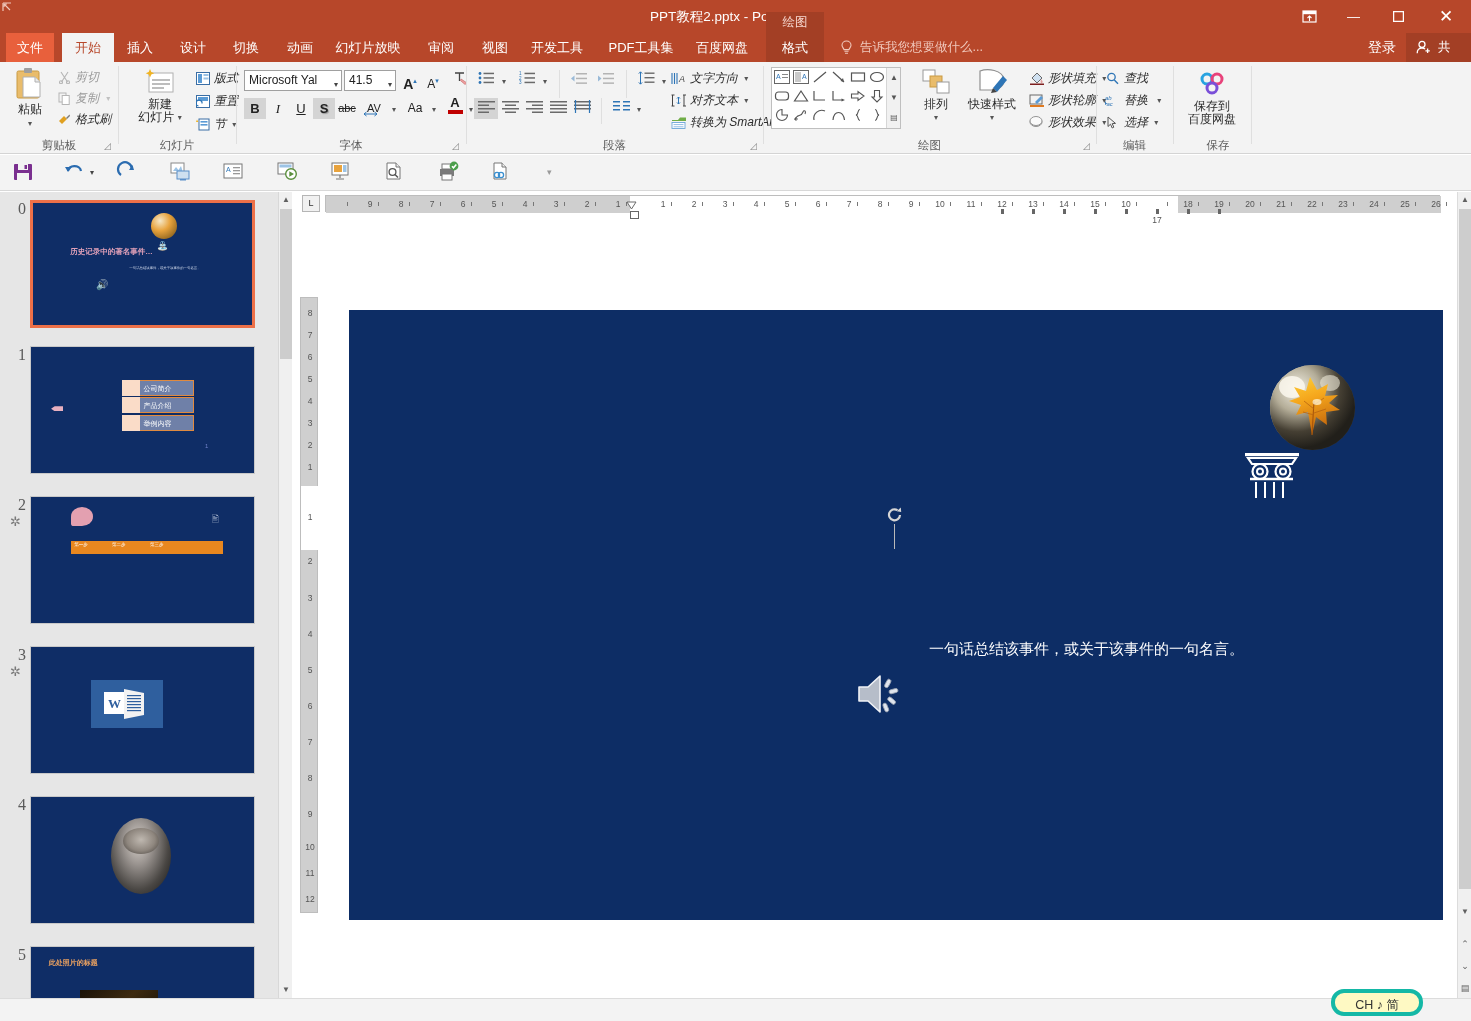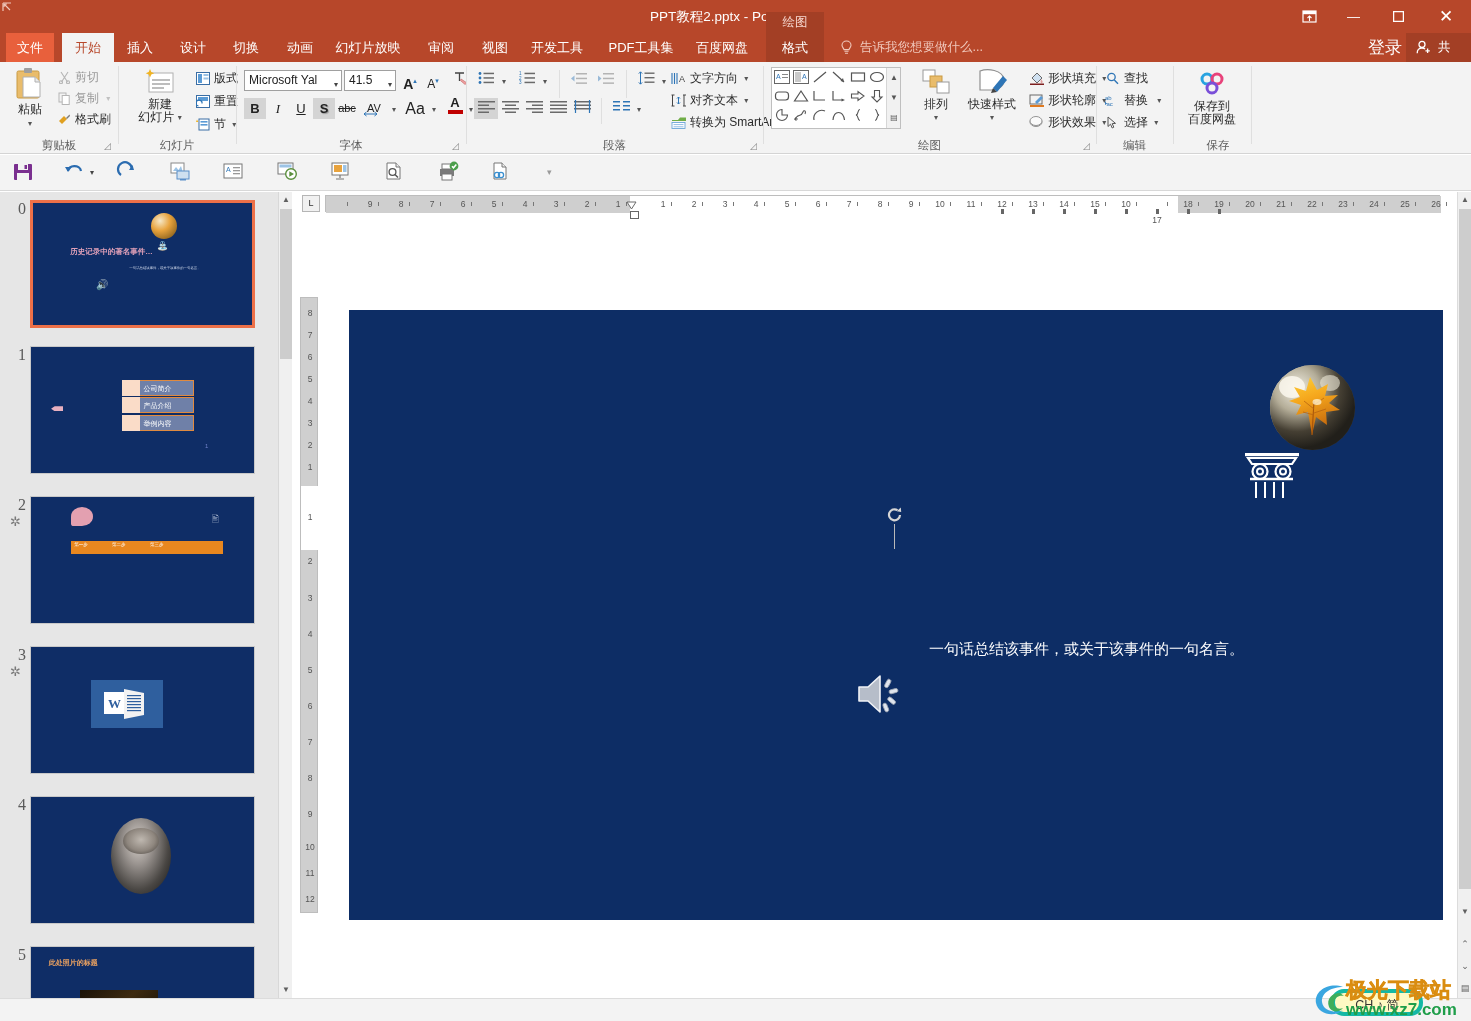--- a/index.html
+++ b/index.html
@@ -45,38 +45,38 @@
     color:#ffffff; font-size:13px; text-align:center; cursor:default;
   }
   .tab.file { background:#e8603c; }
   .tab.active { background:#f3f3f3; color:#b7472a; }
   .tab.ctx { background:#a33f25; }
   .tellme {
     position:absolute; top:0; height:29px; line-height:29px;
     color:#f0c8bc; font-size:12.5px;
   }
   .bulb { position:absolute; top:7px; font-size:13px; color:#f0c8bc; }
-  .signin { position:absolute; top:0; height:29px; line-height:29px; color:#fff; font-size:17px; }
+  .signin { position:absolute; top:0; height:29px; line-height:29px; color:#fff; font-size:14px; }
   .share { position:absolute; top:0; height:29px; background:#a33f25; color:#fff;
            font-size:12.5px; line-height:29px; padding:0 13px 0 32px; }
   .share svg { position:absolute; left:10px; top:7px; }
 
   
   .ribbon {
     position:absolute; left:0; top:62px; width:1471px; height:92px;
     background:#f3f3f3; border-bottom:1px solid #d4d4d4;
   }
   .rgroup { position:absolute; top:0; height:92px; }
   .rgroup-label {
     position:absolute; bottom:1px; width:100%; text-align:center;
     font-size:11.5px; color:#5d5d5d;
   }
   .rsep { position:absolute; top:4px; width:1px; height:78px; background:#dfdfdf; }
   .dlg { position:absolute; bottom:2px; width:11px; height:11px; color:#888; font-size:9px; }
-  .ritem { position:absolute; font-size:12px; color:#2b2b2b; white-space:nowrap; }
+  .ritem { position:absolute; font-size:12px; color:#2b2b2b; white-space:nowrap;font-style:italic; }
   .caret { font-size:8px; color:#555; vertical-align:middle; }
   .bigbtn { position:absolute; text-align:center; font-size:12px; color:#2b2b2b;
             line-height:13px; white-space:nowrap; }
 
   
   .ico { position:absolute; display:inline-block; }
 
   
   .fontbox {
     position:absolute; background:#fff; border:1px solid #a0a0a0;
@@ -408,21 +408,21 @@
       <div class="fmtbtn" style="left:54px;top:36px;text-decoration:underline;">U</div>
       <div class="fmtbtn on" style="left:77px;top:36px;text-shadow:1px 1px 1px #999;font-weight:bold;">S</div>
       <div class="fmtbtn" style="left:100px;top:36px;font-size:11px;text-decoration:line-through;">abc</div>
       <div class="fmtbtn" style="left:123px;top:36px;width:30px;font-size:11px;">
         <span style="font-size:11px;">AV</span>
         <svg style="position:absolute;left:4px;top:13px;" width="15" height="6" viewBox="0 0 15 6">
             <path d="M1 3 L14 3 M1 3 L3.5 1 M1 3 L3.5 5 M14 3 L11.5 1 M14 3 L11.5 5" stroke="#2e75b6" stroke-width="1" fill="none"></path>
           </svg>
       </div>
       <div class="fmtbtn" style="left:152px;top:36px;width:12px;"><span class="caret">▾</span></div>
-      <div class="fmtbtn" style="left:165px;top:36px;width:28px;font-size:16px;">Aa</div>
+      <div class="fmtbtn" style="left:165px;top:36px;width:28px;font-size:12px;">Aa</div>
       <div class="fmtbtn" style="left:192px;top:36px;width:12px;"><span class="caret">▾</span></div>
       <div class="fmtbtn" style="left:208px;top:34px;width:22px;">
         <div style="font-weight:bold;font-size:13px;line-height:14px;color:#222;">A</div>
         <div style="width:15px;height:4px;background:#c00000;margin:0 auto;"></div>
       </div>
       <div class="fmtbtn" style="left:229px;top:36px;width:12px;"><span class="caret">▾</span></div>
 
       <div class="rgroup-label">字体</div>
       <div class="dlg" style="left:216px;">◿</div>
     </div>
@@ -1134,24 +1134,14 @@
     <div class="arrow" style="top:712px;">▼</div>
     <div class="arrow" style="top:744px;font-size:9px;">⌃</div>
     <div class="arrow" style="top:766px;font-size:9px;">⌄</div>
     <div class="arrow" style="top:788px;font-size:9px;">▤</div>
   </div>
 
   <div class="statusbar"></div>
 
   <div class="imepop">CH ♪ 简</div>
 
-  <div class="wm">
-    <div class="wm-swirl">
-      <svg width="42" height="40" viewBox="0 0 42 40">
-        <path d="M33 7 C20 2, 4 10, 6 23 C8 34, 24 38, 33 30 C26 34, 13 31, 12 22 C11 12, 23 7, 33 7 Z" fill="#3aa6e0"></path>
-        <path d="M30 13 C22 13, 16 19, 19 27 C21 32, 29 33, 33 28 C28 30, 23 27, 24 22 C25 17, 29 15, 34 16 Z" fill="#3fae5a"></path>
-      </svg>
-    </div>
-    <div class="wm-cn">极光下载站</div>
-    <div class="wm-url">www.xz7.com</div>
-  </div>
 
 </div>
 
 </body></html>

